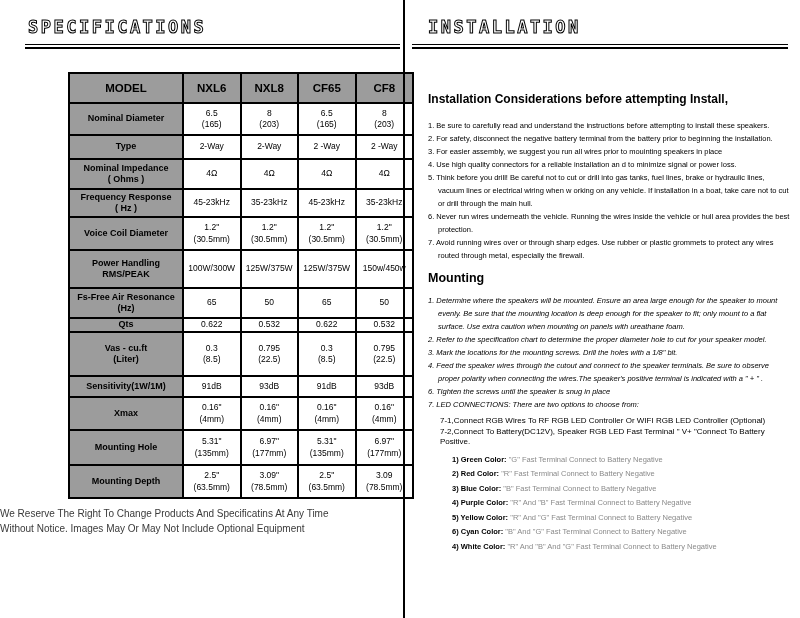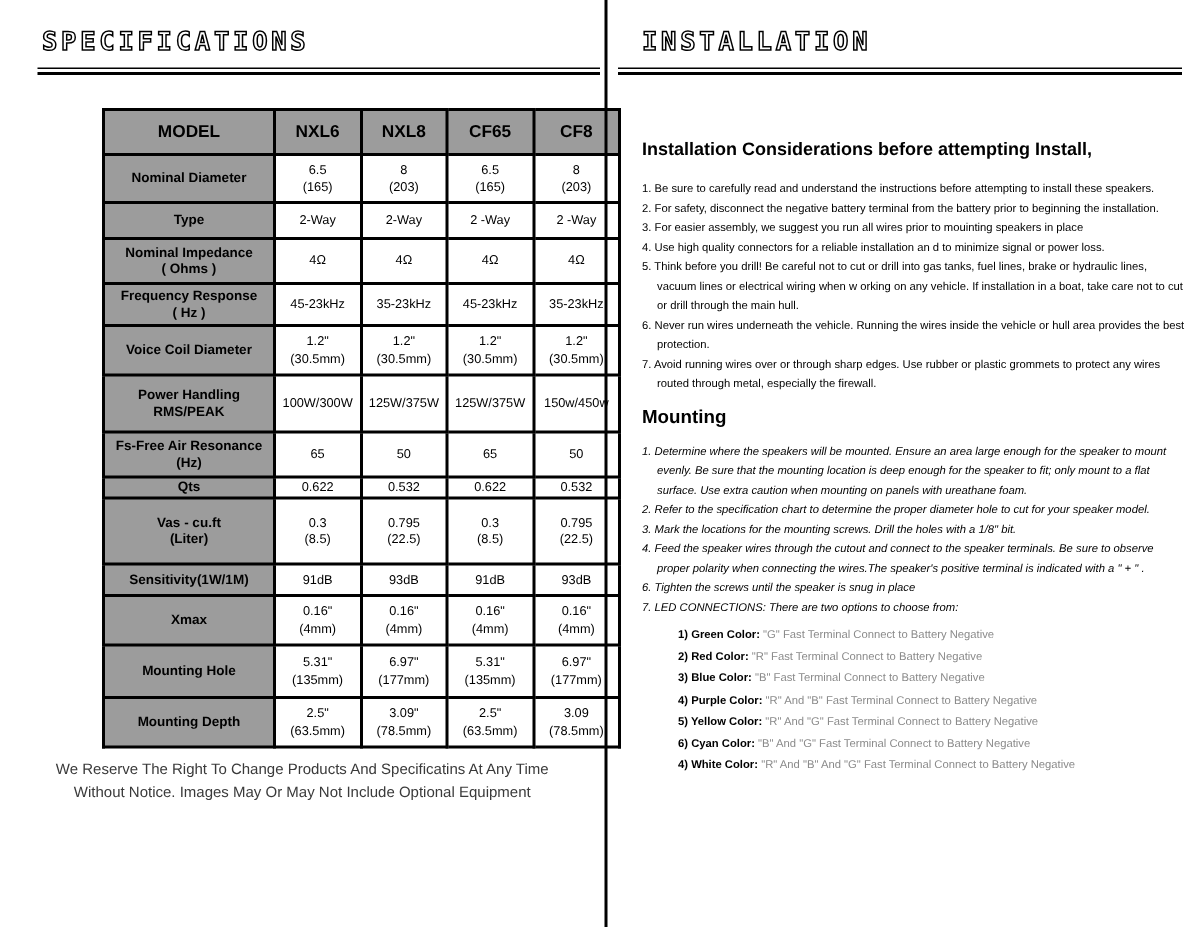--- a/index.html
+++ b/index.html
@@ -34,21 +34,21 @@
   tbody tr:nth-child(6)  { height:38px; }
   tbody tr:nth-child(7)  { height:30px; }
   tbody tr:nth-child(8)  { height:14px; }
   tbody tr:nth-child(9)  { height:44px; }
   tbody tr:nth-child(10) { height:21px; }
   tbody tr:nth-child(11) { height:33px; }
   tbody tr:nth-child(12) { height:35px; }
   tbody tr:nth-child(13) { height:33px; }
 
   .footer {
-    position:absolute; left:0; top:506px; width:403px; text-align:center;
+    position:absolute; left:0; top:506px; width:403px; text-align:left;
     font-size:10px; line-height:1.5; color:var(--footer-text);
   }
 
   
   .right-col { position:absolute; left:428px; top:56px; width:362px;margin-top:36px; }
   .big-title { font-size:12px; font-weight:bold; margin:0; }
   .num-list { margin-top:13px; font-size:7.5px; line-height:13px; }
   .num-list .li { padding-left:10px; text-indent:-10px; }
   .mounting-title { font-size:12.5px; font-weight:bold; margin-top:9px; }
   .num-list.mounting { margin-top:9px;font-style:italic; }
@@ -245,20 +245,25 @@
     <div class="num-list mounting">
 
     <div class="li">1. Determine where the speakers will be mounted. Ensure an area large enough for the speaker to mount evenly.  Be sure that the mounting location is deep enough for the speaker to fit; only mount to a flat surface.  Use extra caution when mounting on panels with ureathane foam.</div>
         <div class="li">2. Refer to the specification chart to determine the proper diameter hole to cut for your speaker model.</div>
         <div class="li">3. Mark the locations for the mounting screws. Drill the holes with a 1/8" bit.</div>
         <div class="li">4. Feed the speaker wires through the cutout and connect to the speaker terminals. Be sure to observe proper polarity when connecting the wires.The speaker's positive terminal is indicated with a " + " .</div>
         <div class="li">6. Tighten the screws until the speaker is snug in place</div>
         <div class="li">7. LED CONNECTIONS: There are two options to choose from:</div>
       </div>
 
+    <div class="led-options">
+
+    <div>7-1,Connect RGB Wires To  RF  RGB LED Controller Or WIFI RGB LED Controller (Optional)</div>
+        <div>7-2,Connect To Battery(DC12V),  Speaker  RGB LED Fast Terminal  " V+ "Connect To Battery Positive.</div>
+      </div>
 
     <div class="led-colors">
 
     <div class="led-item">
         <span class="led-lbl">1) Green Color:</span>
         <span class="led-txt">"G" Fast Terminal Connect to Battery Negative</span>
       </div>
         <div class="led-item">
         <span class="led-lbl">2) Red Color:</span>
         <span class="led-txt">"R" Fast Terminal Connect to Battery Negative</span>

